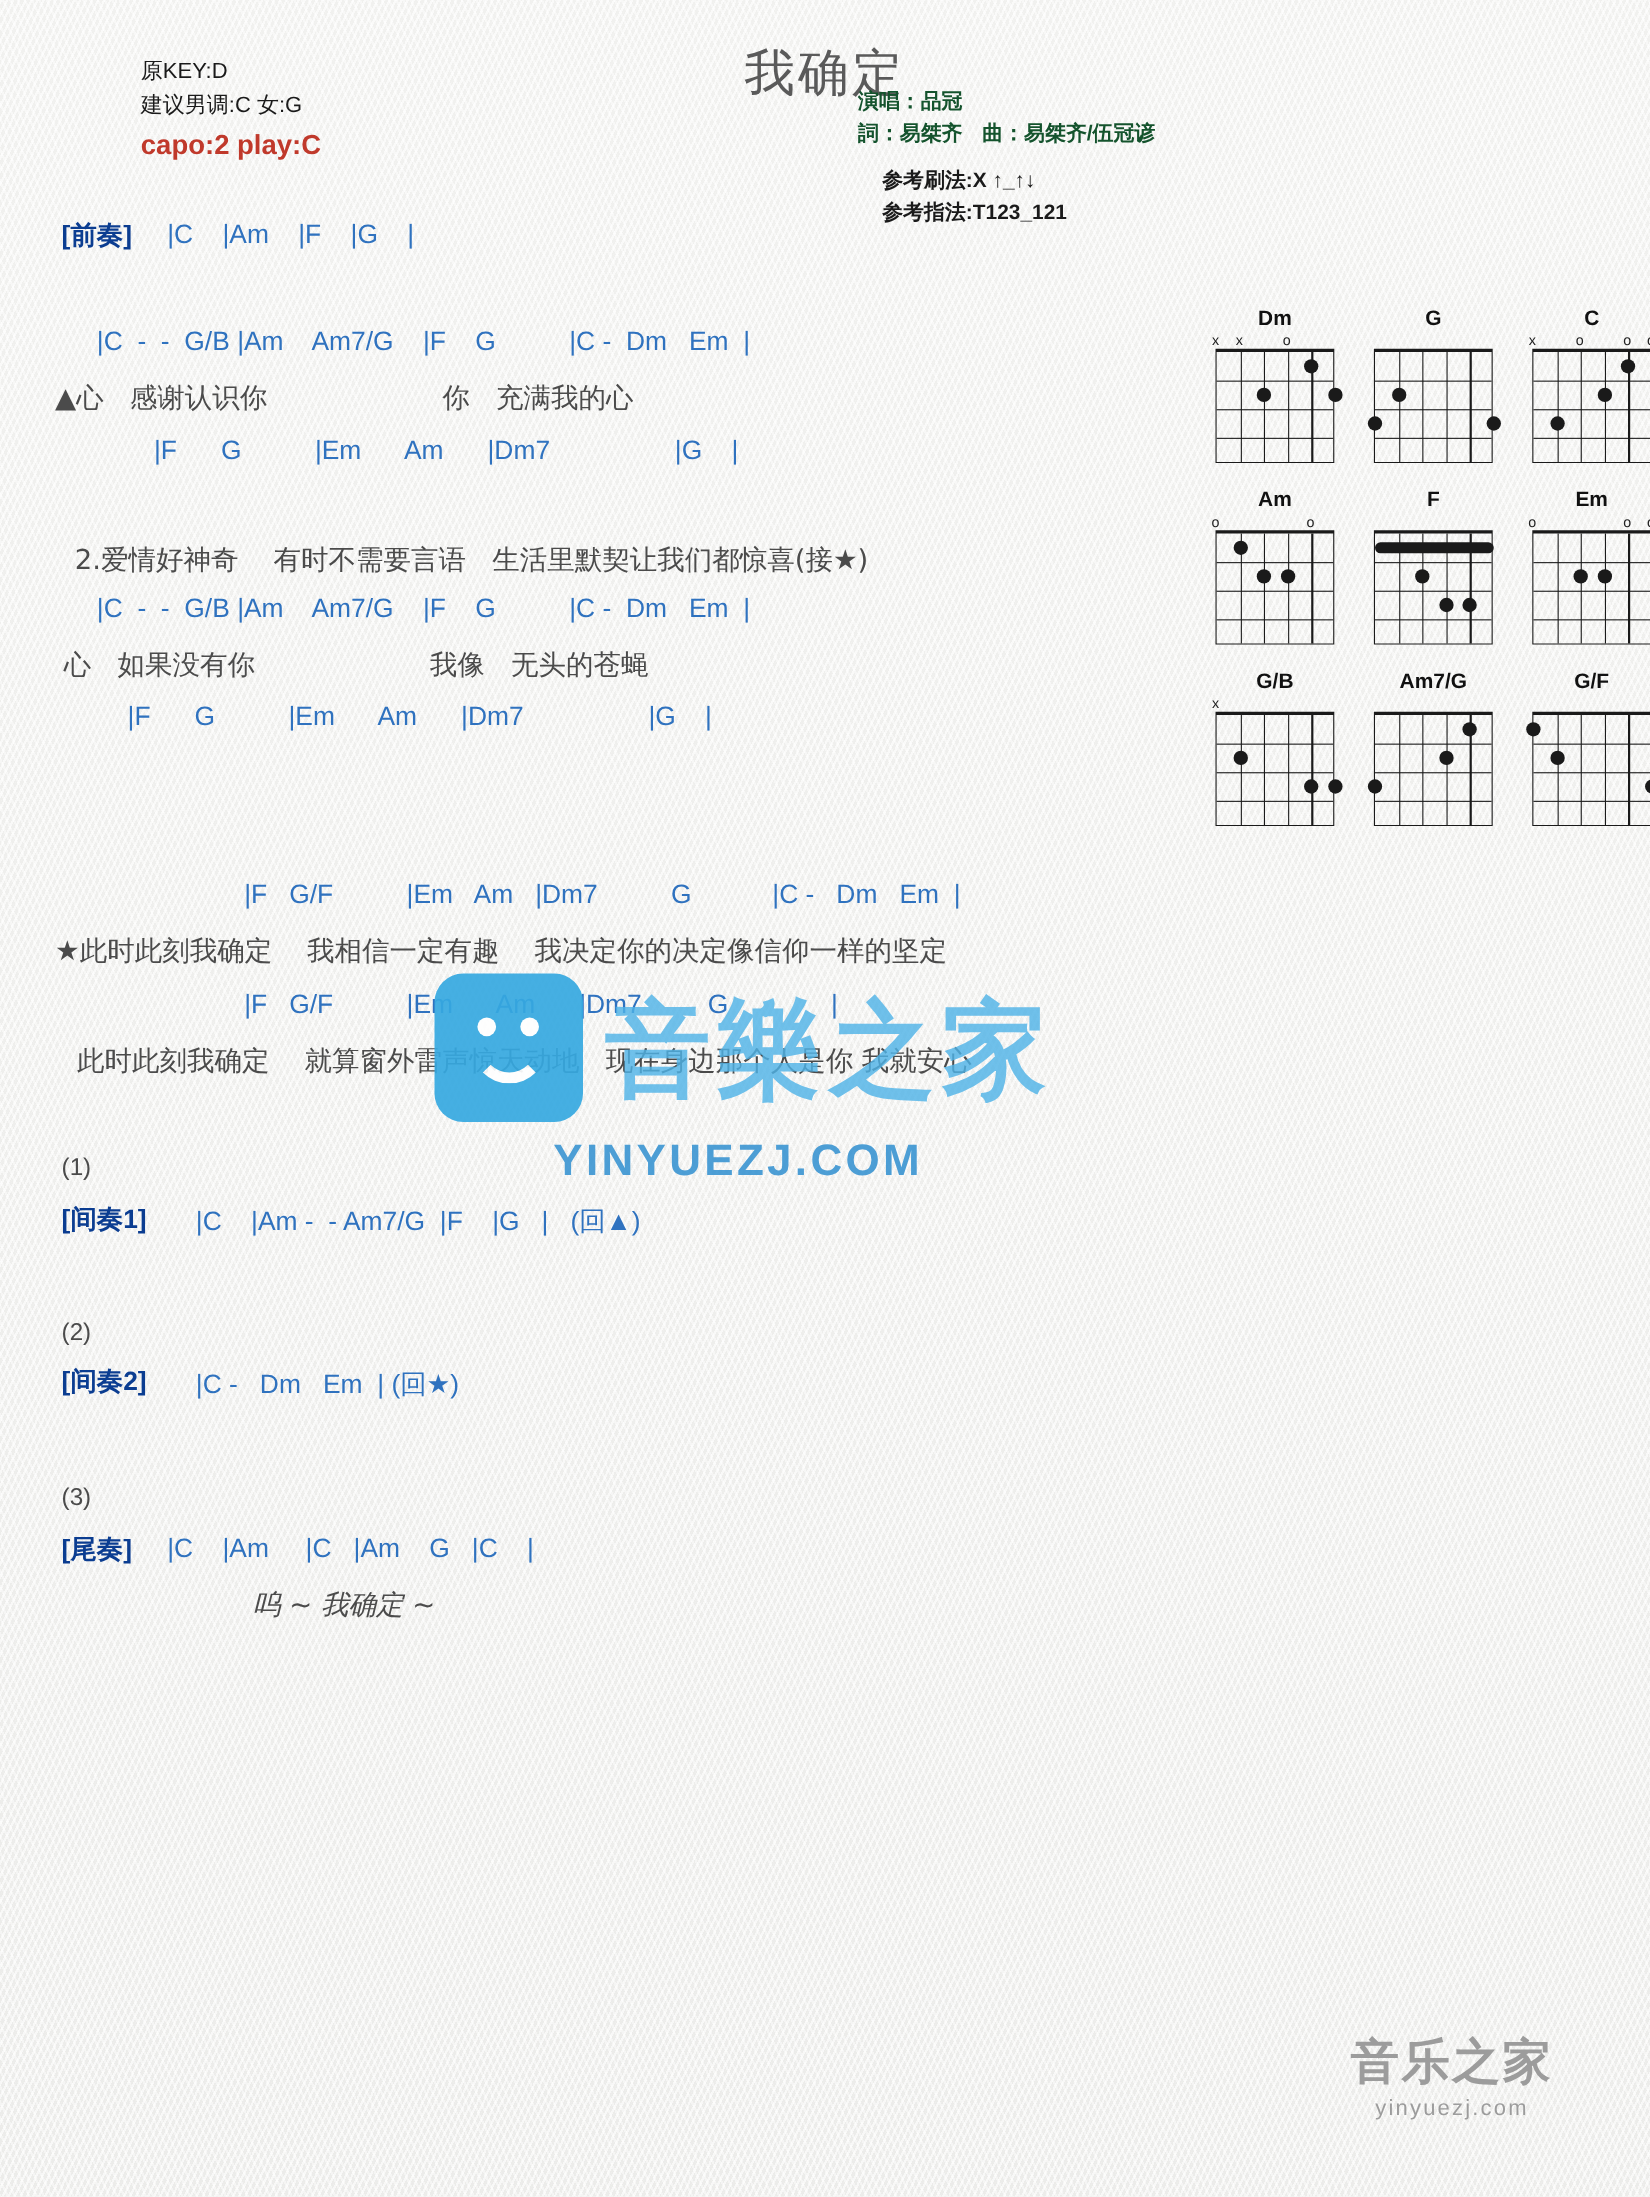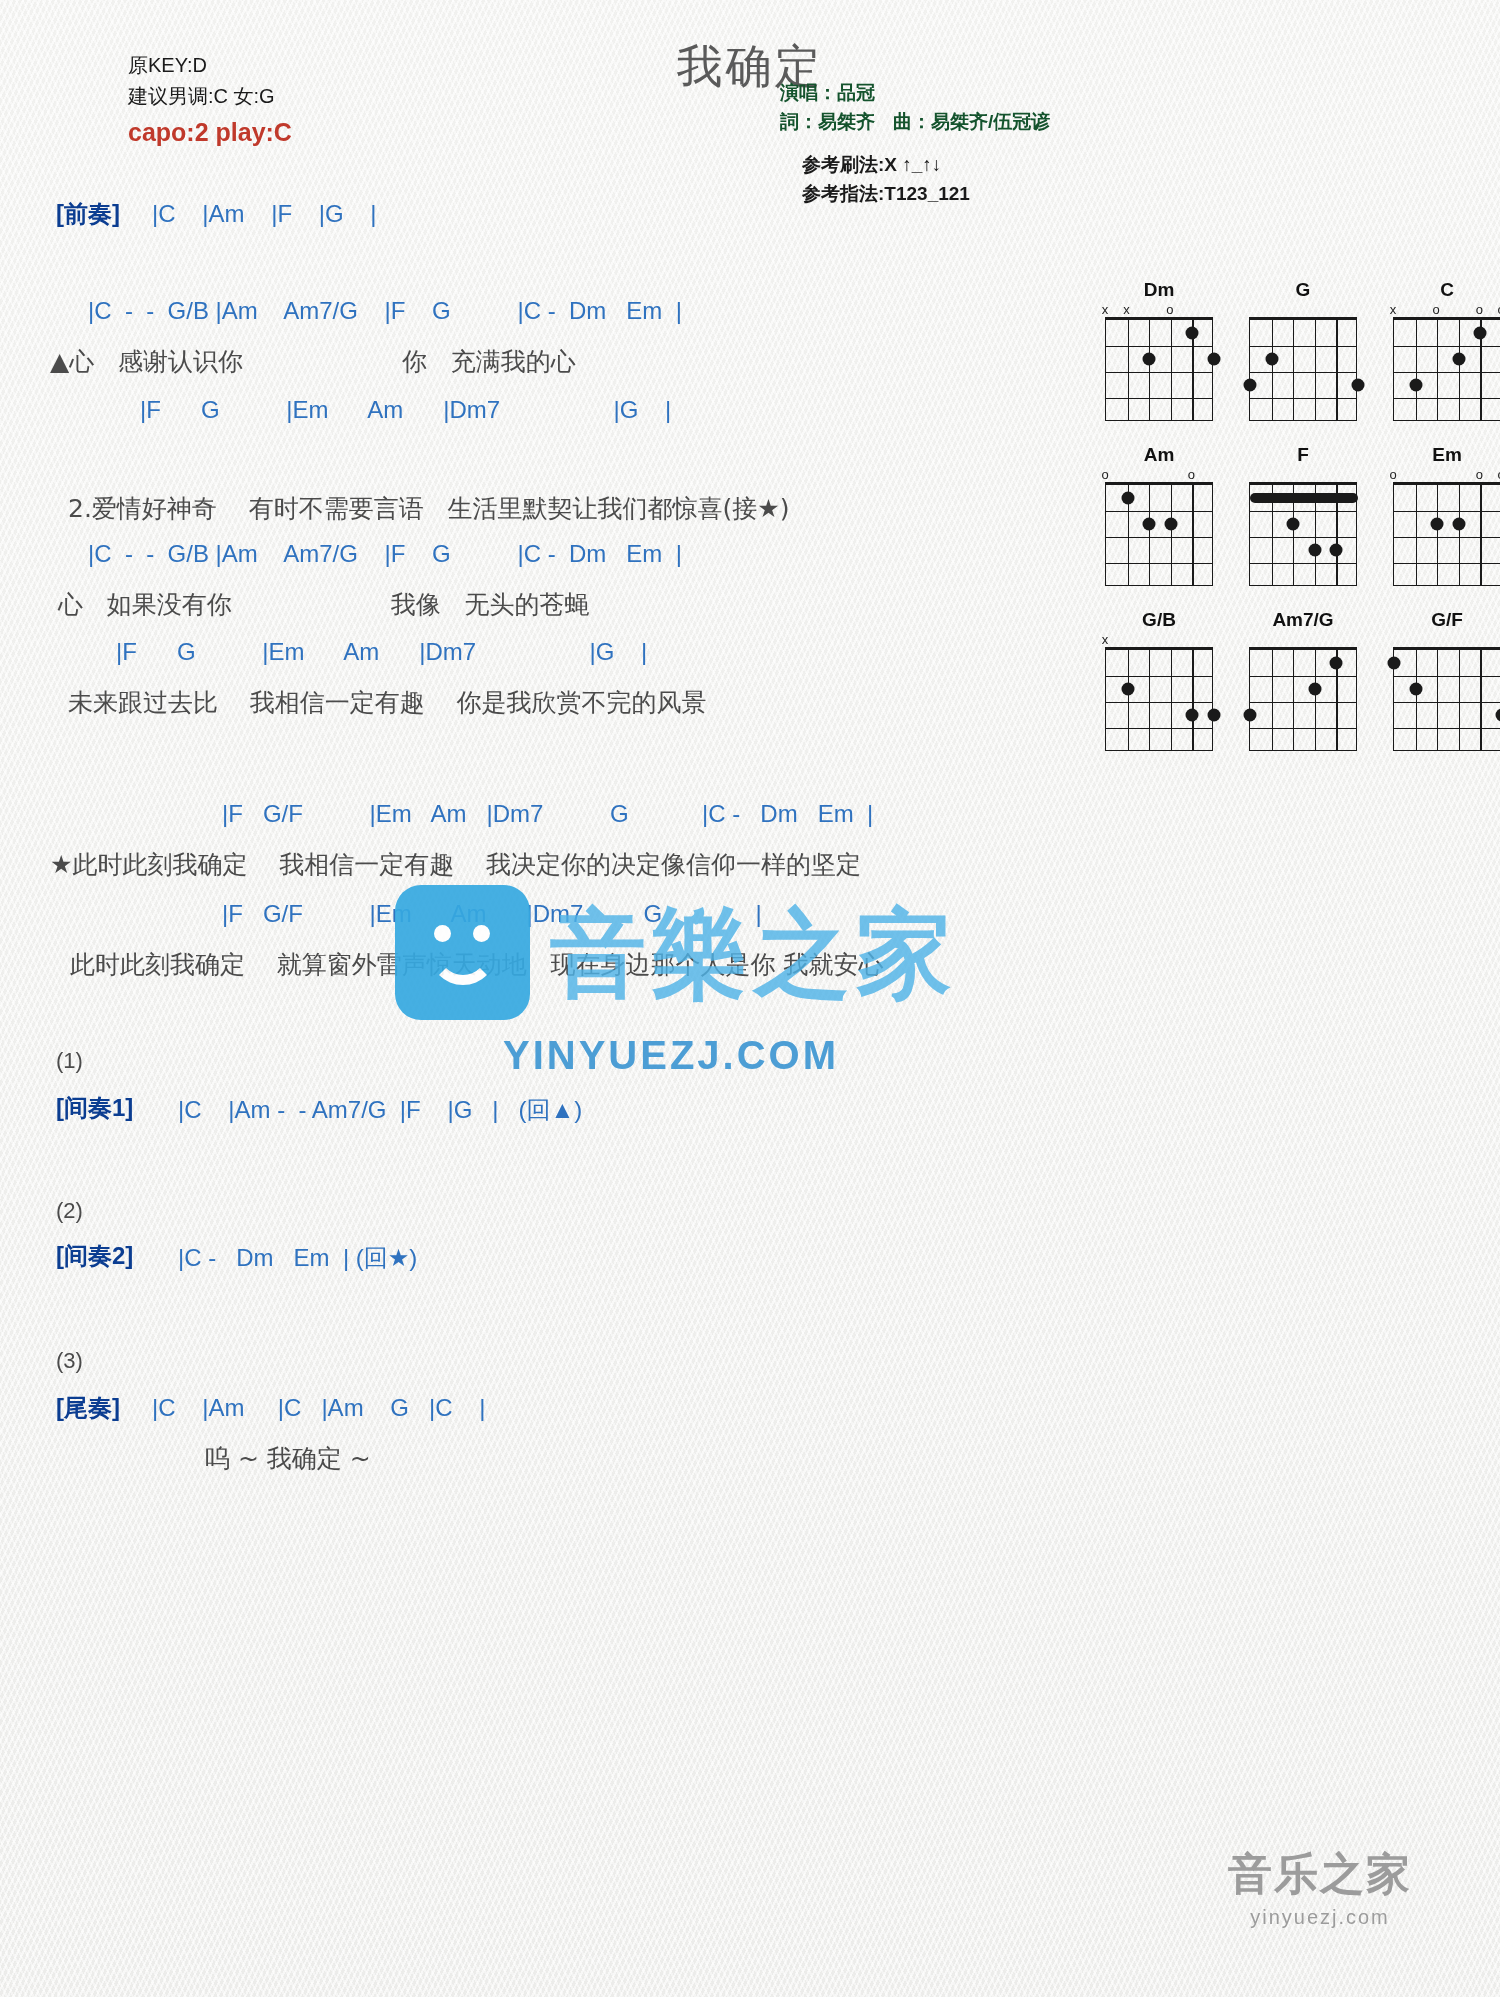--- a/index.html
+++ b/index.html
@@ -188,21 +188,20 @@
   <div class="chordline" style="left:88px; top:297px;">|C  -  -  G/B |Am    Am7/G    |F    G          |C -  Dm   Em  |</div>
   <div class="lyricline" style="left:50px; top:345px;">▲心   感谢认识你                    你   充满我的心</div>
 
   <div class="chordline" style="left:140px; top:396px;">|F      G          |Em      Am      |Dm7                 |G    |</div>
   <div class="lyricline" style="left:68px; top:492px;">2.爱情好神奇    有时不需要言语   生活里默契让我们都惊喜(接★)</div>
 
   <div class="chordline" style="left:88px; top:540px;">|C  -  -  G/B |Am    Am7/G    |F    G          |C -  Dm   Em  |</div>
   <div class="lyricline" style="left:50px; top:588px;"> 心   如果没有你                    我像   无头的苍蝇</div>
 
   <div class="chordline" style="left:116px; top:638px;">|F      G          |Em      Am      |Dm7                 |G    |</div>
-  <div class="lyricline" style="left:68px; top:686px;">未来跟过去比    我相信一定有趣    你是我欣赏不完的风景</div>
 
   <div class="chordline" style="left:222px; top:800px;">|F   G/F          |Em   Am   |Dm7          G           |C -   Dm   Em  |</div>
   <div class="lyricline" style="left:50px; top:848px;">★此时此刻我确定    我相信一定有趣    我决定你的决定像信仰一样的坚定</div>
 
   <div class="chordline" style="left:222px; top:900px;">|F   G/F          |Em      Am      |Dm7         G              |</div>
   <div class="lyricline" style="left:62px; top:948px;"> 此时此刻我确定    就算窗外雷声惊天动地   现在身边那个人是你 我就安心</div>
 
   <div class="wm">
     <div class="wm-logo">
       <div class="face">
@@ -219,21 +218,21 @@
   <div class="section" style="left:56px; top:1092px;">[间奏1]</div>
   <div class="chordline" style="left:178px; top:1094px;">|C    |Am -  - Am7/G  |F    |G   |   (回▲)</div>
 
   <div class="numtag" style="left:56px; top:1198px;">(2)</div>
   <div class="section" style="left:56px; top:1240px;">[间奏2]</div>
   <div class="chordline" style="left:178px; top:1242px;">|C -   Dm   Em  | (回★)</div>
 
   <div class="numtag" style="left:56px; top:1348px;">(3)</div>
   <div class="section" style="left:56px; top:1392px;">[尾奏]</div>
   <div class="chordline" style="left:152px; top:1394px;">|C    |Am     |C   |Am    G   |C    |</div>
-  <div class="lyricline" style="left:205px; top:1442px;">呜 ~ 我确定 ~</div>
+  <div class="lyricline" style="left:230px; top:1442px;font-style:italic;">呜 ~ 我确定 ~</div>
 
   <div class="diagrams" id="diagrams">
       <div class="diagrow">
         <div class="diagram">
           <div class="dg-name">Dm</div>
           <div class="dg-marks">
             <span style="left: 0px;">x</span>
             <span style="left: 21.6px;">x</span>
             <span style="left: 64.8px;">o</span>
           </div>

